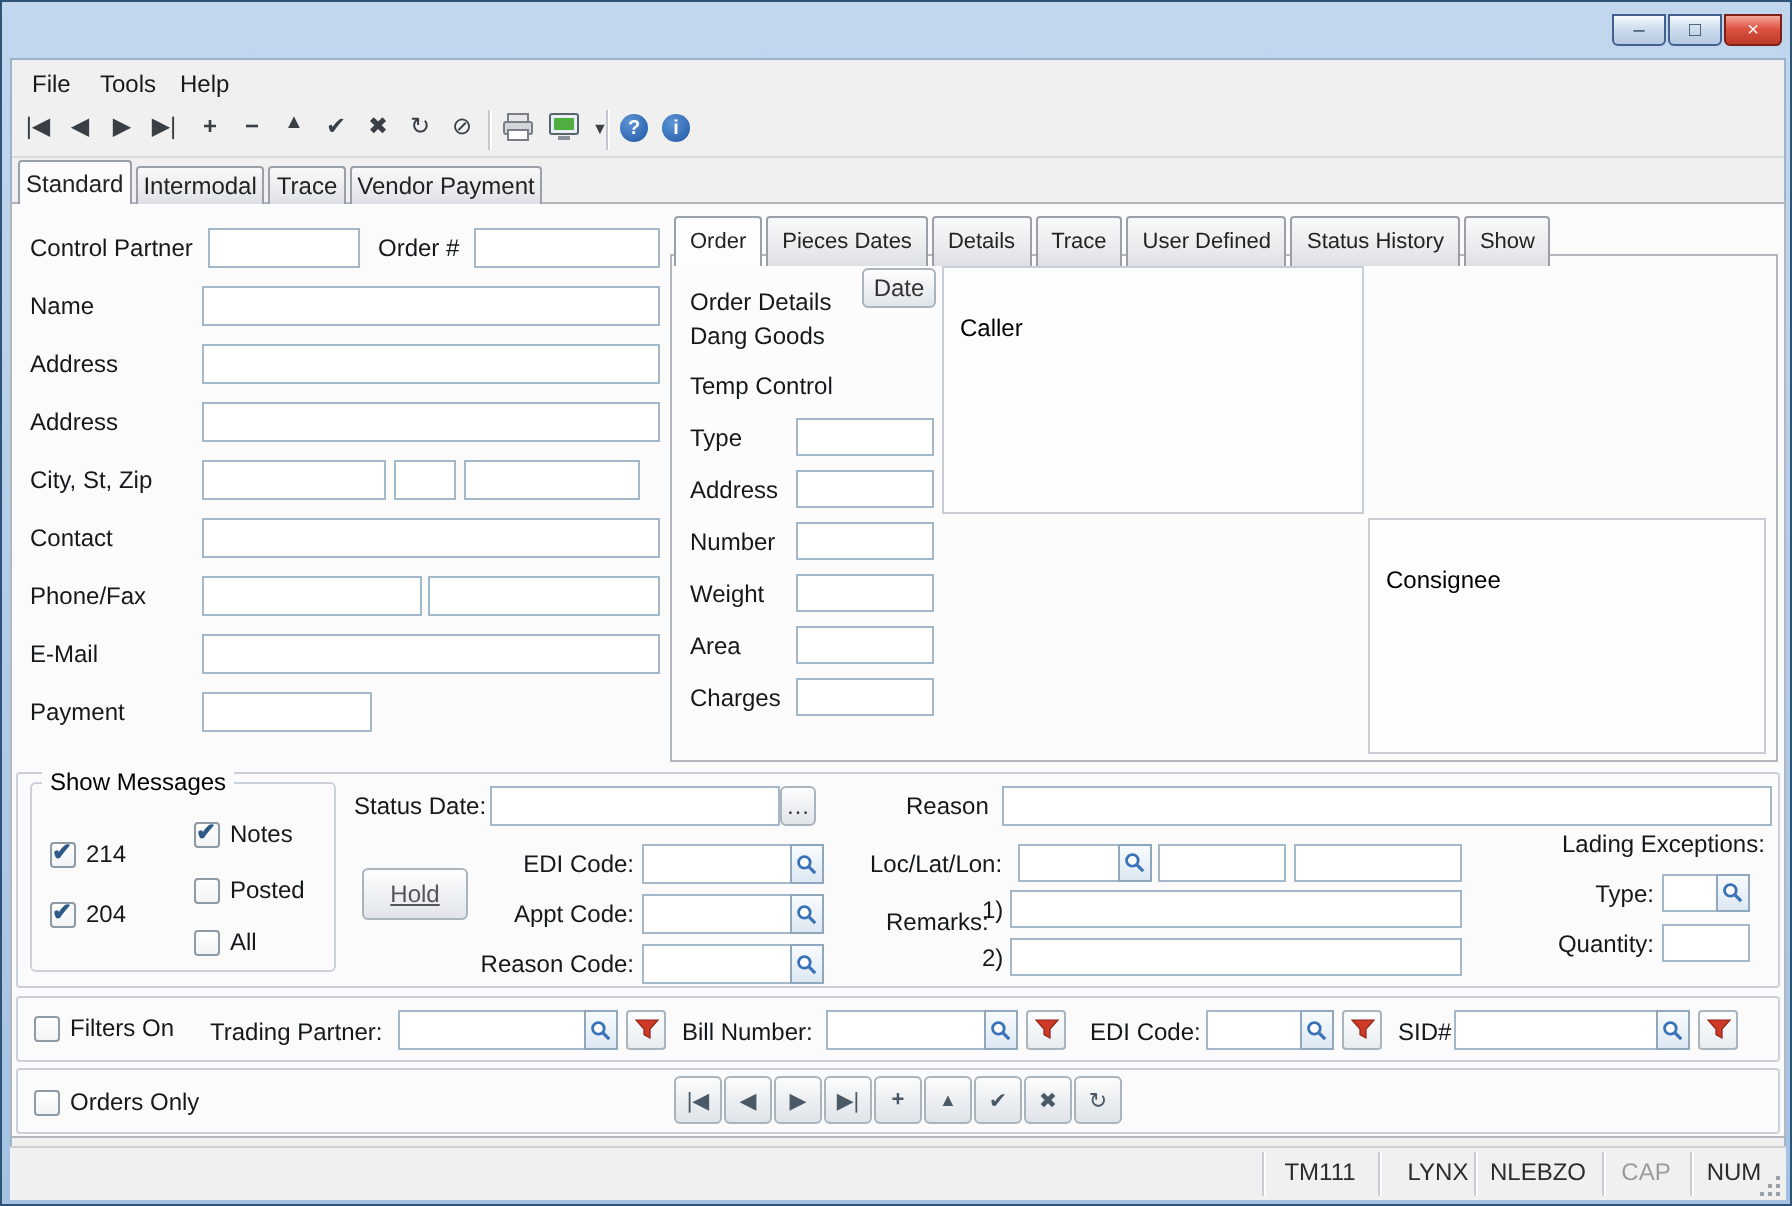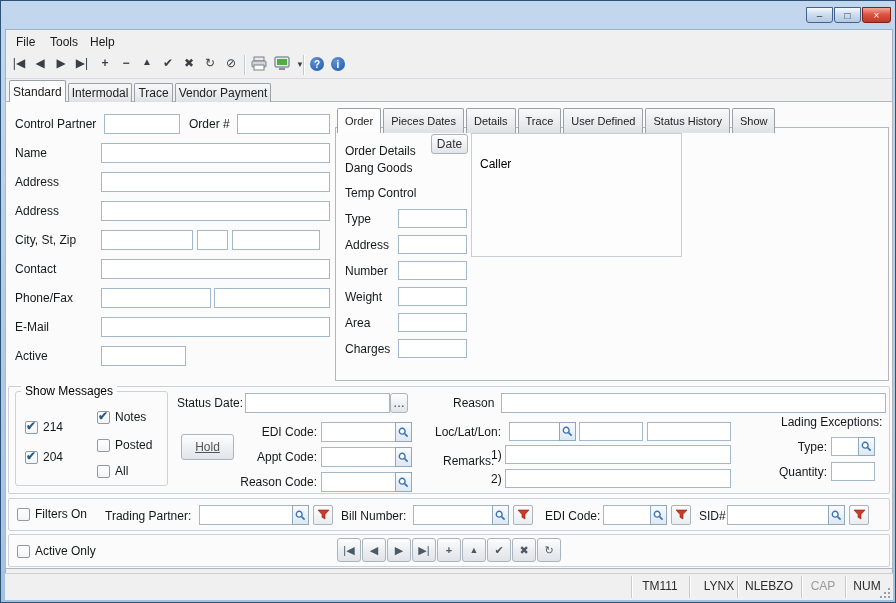--- a/index.html
+++ b/index.html
@@ -144,21 +144,21 @@
   <span class="lbl" style="left:14px;top:261px">Contact</span>
   <input class="inp" style="left: 100px; top: 258px; width: 229px;">
 
   <span class="lbl" style="left:14px;top:290px">Phone/Fax</span>
   <input class="inp" style="left: 100px; top: 287px; width: 110px;">
   <input class="inp" style="left: 213px; top: 287px; width: 116px;">
 
   <span class="lbl" style="left:14px;top:319px">E-Mail</span>
   <input class="inp" style="left: 100px; top: 316px; width: 229px;">
 
-  <span class="lbl" style="left:14px;top:348px">Active</span>
+  <span class="lbl" style="left:14px;top:348px">Payment</span>
   <input class="inp" style="left: 100px; top: 345px; width: 85px;">
 
   <div class="a" style="left:334px;top:126px;width:554px;height:254px;border:1px solid #b2b7bd;background:#fcfcfc"></div>
   <div class="tabstrip" style="left:336px;top:107px;z-index:7">
     <div class="tab tab2 active">Order</div>
     <div class="tab tab2">Pieces Dates</div>
     <div class="tab tab2">Details</div>
     <div class="tab tab2">Trace</div>
     <div class="tab tab2">User Defined</div>
     <div class="tab tab2">Status History</div>
@@ -179,20 +179,23 @@
   <span class="lbl" style="left:344px;top:289px">Weight</span>
   <input class="inp" style="left: 397px; top: 286px; width: 69px; height: 19px;">
   <span class="lbl" style="left:344px;top:315px">Area</span>
   <input class="inp" style="left: 397px; top: 312px; width: 69px; height: 19px;">
   <span class="lbl" style="left:344px;top:341px">Charges</span>
   <input class="inp" style="left: 397px; top: 338px; width: 69px; height: 19px;">
 
   <div class="quad" style="left:470px;top:132px;width:211px;height:124px">
     <span class="qlbl">Caller</span>
   </div>
+  <div class="quad" style="left:683px;top:258px;width:199px;height:118px">
+    <span class="qlbl">Consignee</span>
+  </div>
 
   <div class="band" style="left:7px;top:385px;width:882px;height:108px"></div>
 
   <div class="gbox" style="left:14px;top:390px;width:153px;height:95px"></div>
   <span class="gboxlbl" style="left:20px;top:383px">Show Messages</span>
   <div class="cb checked" style="left:24px;top:419px">
     <span class="box"></span>
     <span class="cbl">214</span>
   </div>
   <div class="cb checked" style="left:24px;top:449px">
@@ -350,21 +353,21 @@
   </div>
   <button class="fbtn" style="left:848px;top:504px">
       <svg width="13" height="12" viewBox="0 0 13 12">
         <path d="M1 1h11L8 5.6V10L5 8.3V5.6Z" fill="#cf3a28" stroke="#8f1f12" stroke-width="0.6"></path>
       </svg>
     </button>
 
   <div class="band" style="left:7px;top:533px;width:882px;height:33px"></div>
   <div class="cb" style="left:16px;top:543px">
     <span class="box"></span>
-    <span class="cbl">Active Only</span>
+    <span class="cbl">Orders Only</span>
   </div>
   <button class="navb" style="left:336px;top:537px">|◀</button>
   <button class="navb" style="left:361px;top:537px">◀</button>
   <button class="navb" style="left:386px;top:537px">▶</button>
   <button class="navb" style="left:411px;top:537px">▶|</button>
   <button class="navb" style="left:436px;top:537px;font-weight:bold">+</button>
   <button class="navb" style="left:461px;top:537px;font-size:9px">▲</button>
   <button class="navb" style="left:486px;top:537px">✔</button>
   <button class="navb" style="left:511px;top:537px">✖</button>
   <button class="navb" style="left:536px;top:537px">↻</button>

